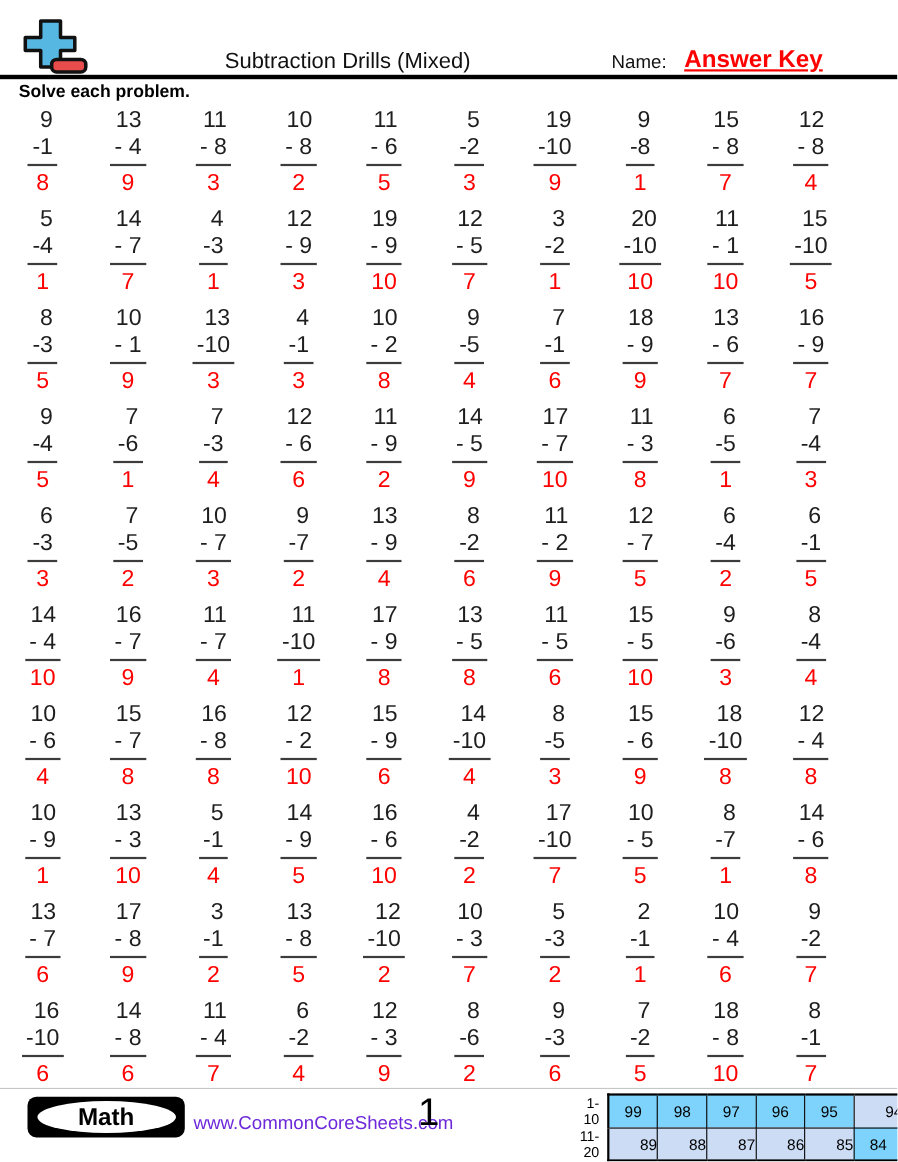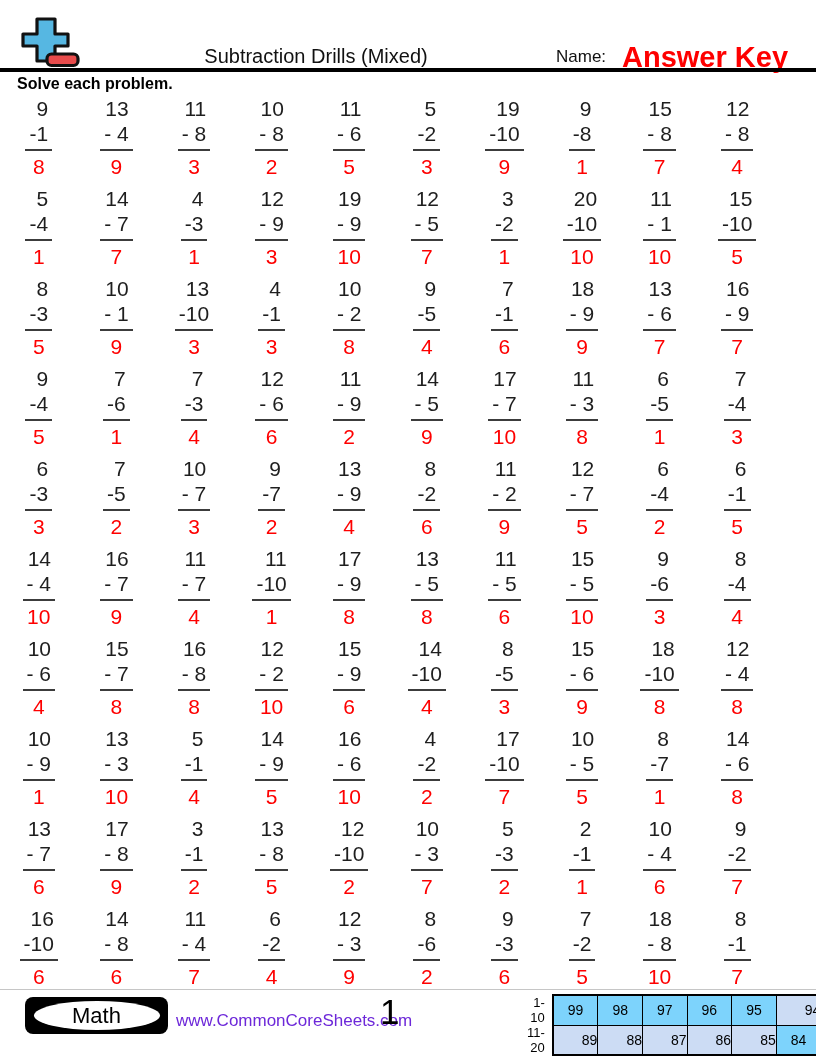--- a/index.html
+++ b/index.html
@@ -10,21 +10,21 @@
   }
   * { margin: 0; padding: 0; box-sizing: border-box; }
   html, body { background: #fff; }
   body { font-family: "Liberation Sans", "DejaVu Sans", sans-serif; color: #1d1d1d; }
   .page { position: relative; width: 816px; height: 1056px; background: #fff; overflow: hidden; }
 
   
   .logo { position: absolute; left: 20px; top: 16px; z-index: 2; }
   .page-title { position: absolute; left: 116px; top: 45px; width: 400px; text-align: center; font-size: 20px; color: #111; }
   .name-label { position: absolute; left: 556px; top: 47px; font-size: 17px; color: #111; }
-  .answer-key { position: absolute; left: 622px; top: 41px; font-size: 29px; font-weight: 700; color: var(--ans-red); }
+  .answer-key { position: absolute; left: 622px; top: 41px; font-size: 22px; font-weight: 700; color: var(--ans-red); text-decoration: underline; }
   .header-line { position: absolute; left: 0; top: 68px; width: 816px; height: 3.5px; background: #000; z-index: 1; }
   .instruction { position: absolute; left: 17px; top: 75px; font-size: 16px; font-weight: 700; color: #000; }
 
   
   .problems-grid {
     position: absolute; left: 0; top: 98px; width: 816px;
     padding: 0 40px 0 0;
     display: grid;
     grid-template-columns: repeat(10, 1fr);
     grid-auto-rows: 90px;
@@ -41,21 +41,21 @@
   
   .footer-line { position: absolute; left: 0; top: 989px; width: 816px; height: 1px; background: #c6c6c6; }
   .math-badge {
     position: absolute; left: 25px; top: 997px; width: 143px; height: 37px;
     background: #000; border-radius: 8px;
     display: flex; align-items: center; justify-content: center;
   }
   .math-badge-inner {
     width: 126px; height: 29px; background: #fff; border-radius: 50%;
     display: flex; align-items: center; justify-content: center;
-    font-weight: 400; font-size: 22px; color: #000;
+    font-weight: 700; font-size: 22px; color: #000;
   }
   .website { position: absolute; left: 176px; top: 1011px; font-size: 17px; color: #6d28d9; }
   .page-number { position: absolute; left: 380px; top: 992px; font-size: 35px; color: #000; }
 
   table.score { position: absolute; left: 527px; top: 994px; border-collapse: collapse; }
   table.score td { height: 20px; text-align: center; vertical-align: middle; }
   table.score td.lbl { font-size: 13px; text-align: right; padding-right: 7px; border: none; color: #000; margin-top: 42px; }
   table.score td.cell { width: 25px; min-width: 25px; border: 1px solid #000; font-size: 14px; color: #000; background: #7dd3fc; }
   table.score td.cell.shaded { background: var(--shaded); padding-left: 28px; }
   table.score tr:first-child td.cell { border-top: 2px solid #000; }

